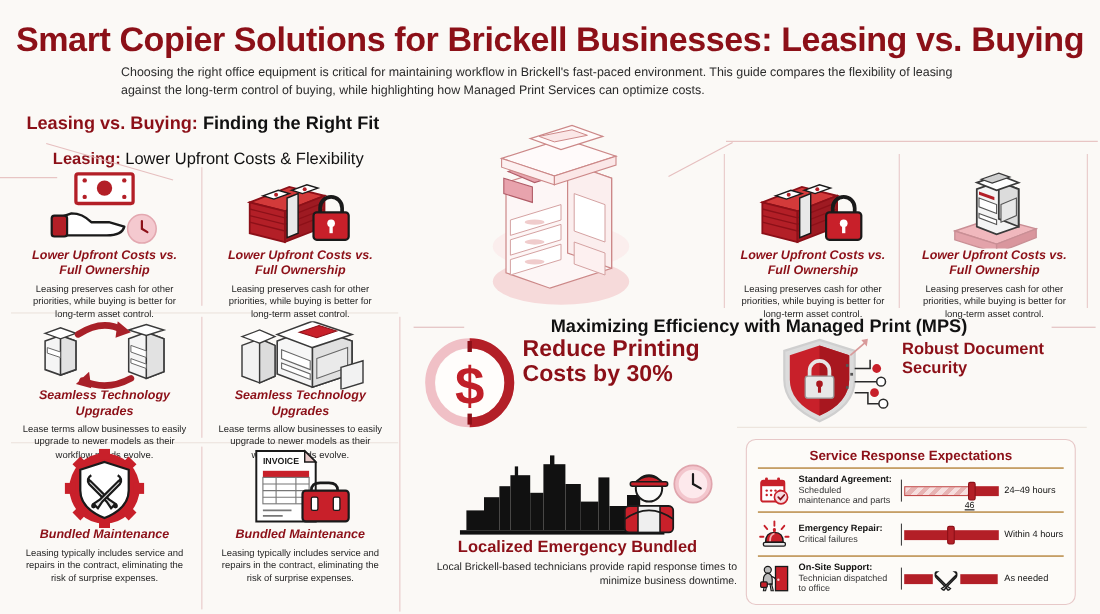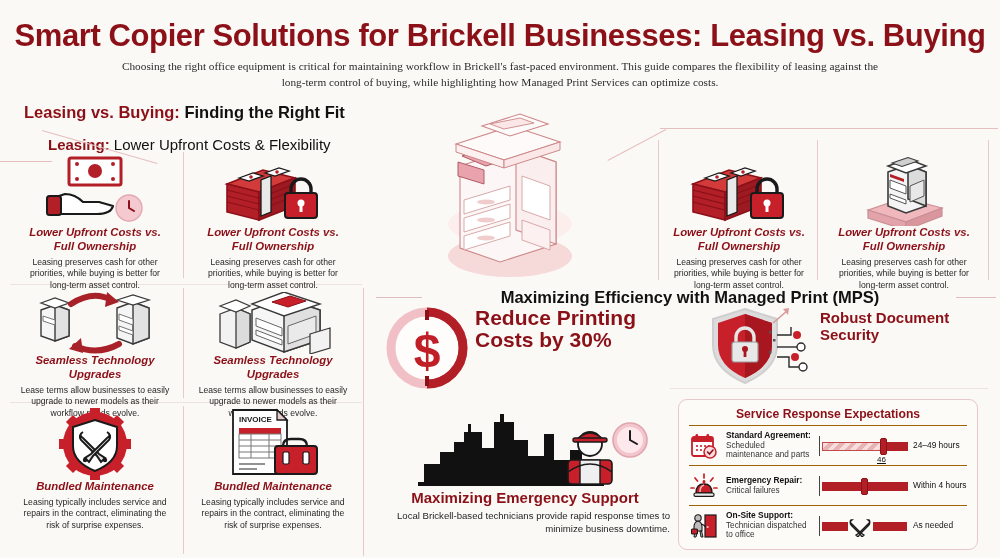--- a/index.html
+++ b/index.html
@@ -16,21 +16,21 @@
   
   .title {
     position: absolute; top: 18px; left: 0; width: 1000px;
     text-align: center;
     font-size: 31px; font-weight: 700; letter-spacing: -0.4px;
     color: #8c1018;
     white-space: nowrap;
   }
   .subtitle {
     position: absolute; top: 58px; left: 110px; width: 780px;
-    text-align: center; font-size: 11.3px; line-height: 1.45; color: #2b2b2b; font-family: Liberation Serif, serif;
+    font-size: 11.3px; line-height: 1.45; color: #2b2b2b;
   }
 
   
   .sec-leasing-buying {
     position: absolute; top: 103px; left: 24px;
     font-size: 16.5px; font-weight: 700; color: #111;
     white-space: nowrap;
   }
   .sec-leasing-buying .accent { color: #8c1018; }
   .sec-leasing {
@@ -466,21 +466,21 @@
         <rect x="155" y="26" width="34" height="4" rx="2" fill="#c8202a" stroke="#1a1a1a" stroke-width="1.4"></rect>
         <path d="M150 60 q22 -16 44 0" fill="none" stroke="#1a1a1a" stroke-width="1.4"></path>
       </g>
       <g>
         <circle cx="212" cy="28" r="17" fill="#f3c6cd" stroke="#e0a5ad" stroke-width="1.6"></circle>
         <circle cx="212" cy="28" r="13" fill="#fde9ec"></circle>
         <path d="M212 19 L212 28 L219 32" stroke="#1a1a1a" stroke-width="2" fill="none" stroke-linecap="round"></path>
       </g>
     </svg>
   </div>
-  <div class="les-title">Maximizing Emergency Support</div>
+  <div class="les-title">Localized Emergency Bundled</div>
   <div class="les-body">Local Brickell-based technicians provide rapid response times to minimize business downtime.</div>
 
   <div class="srp">
     <div class="srp-title">Service Response Expectations</div>
 
     <div class="srp-row">
       <div class="srp-icon">
         <svg width="28" height="28" viewBox="0 0 28 28">
           <rect x="2" y="5" width="21" height="19" rx="2" fill="#fff" stroke="#c8202a" stroke-width="1.8"></rect>
           <rect x="2" y="5" width="21" height="5" fill="#c8202a"></rect>

